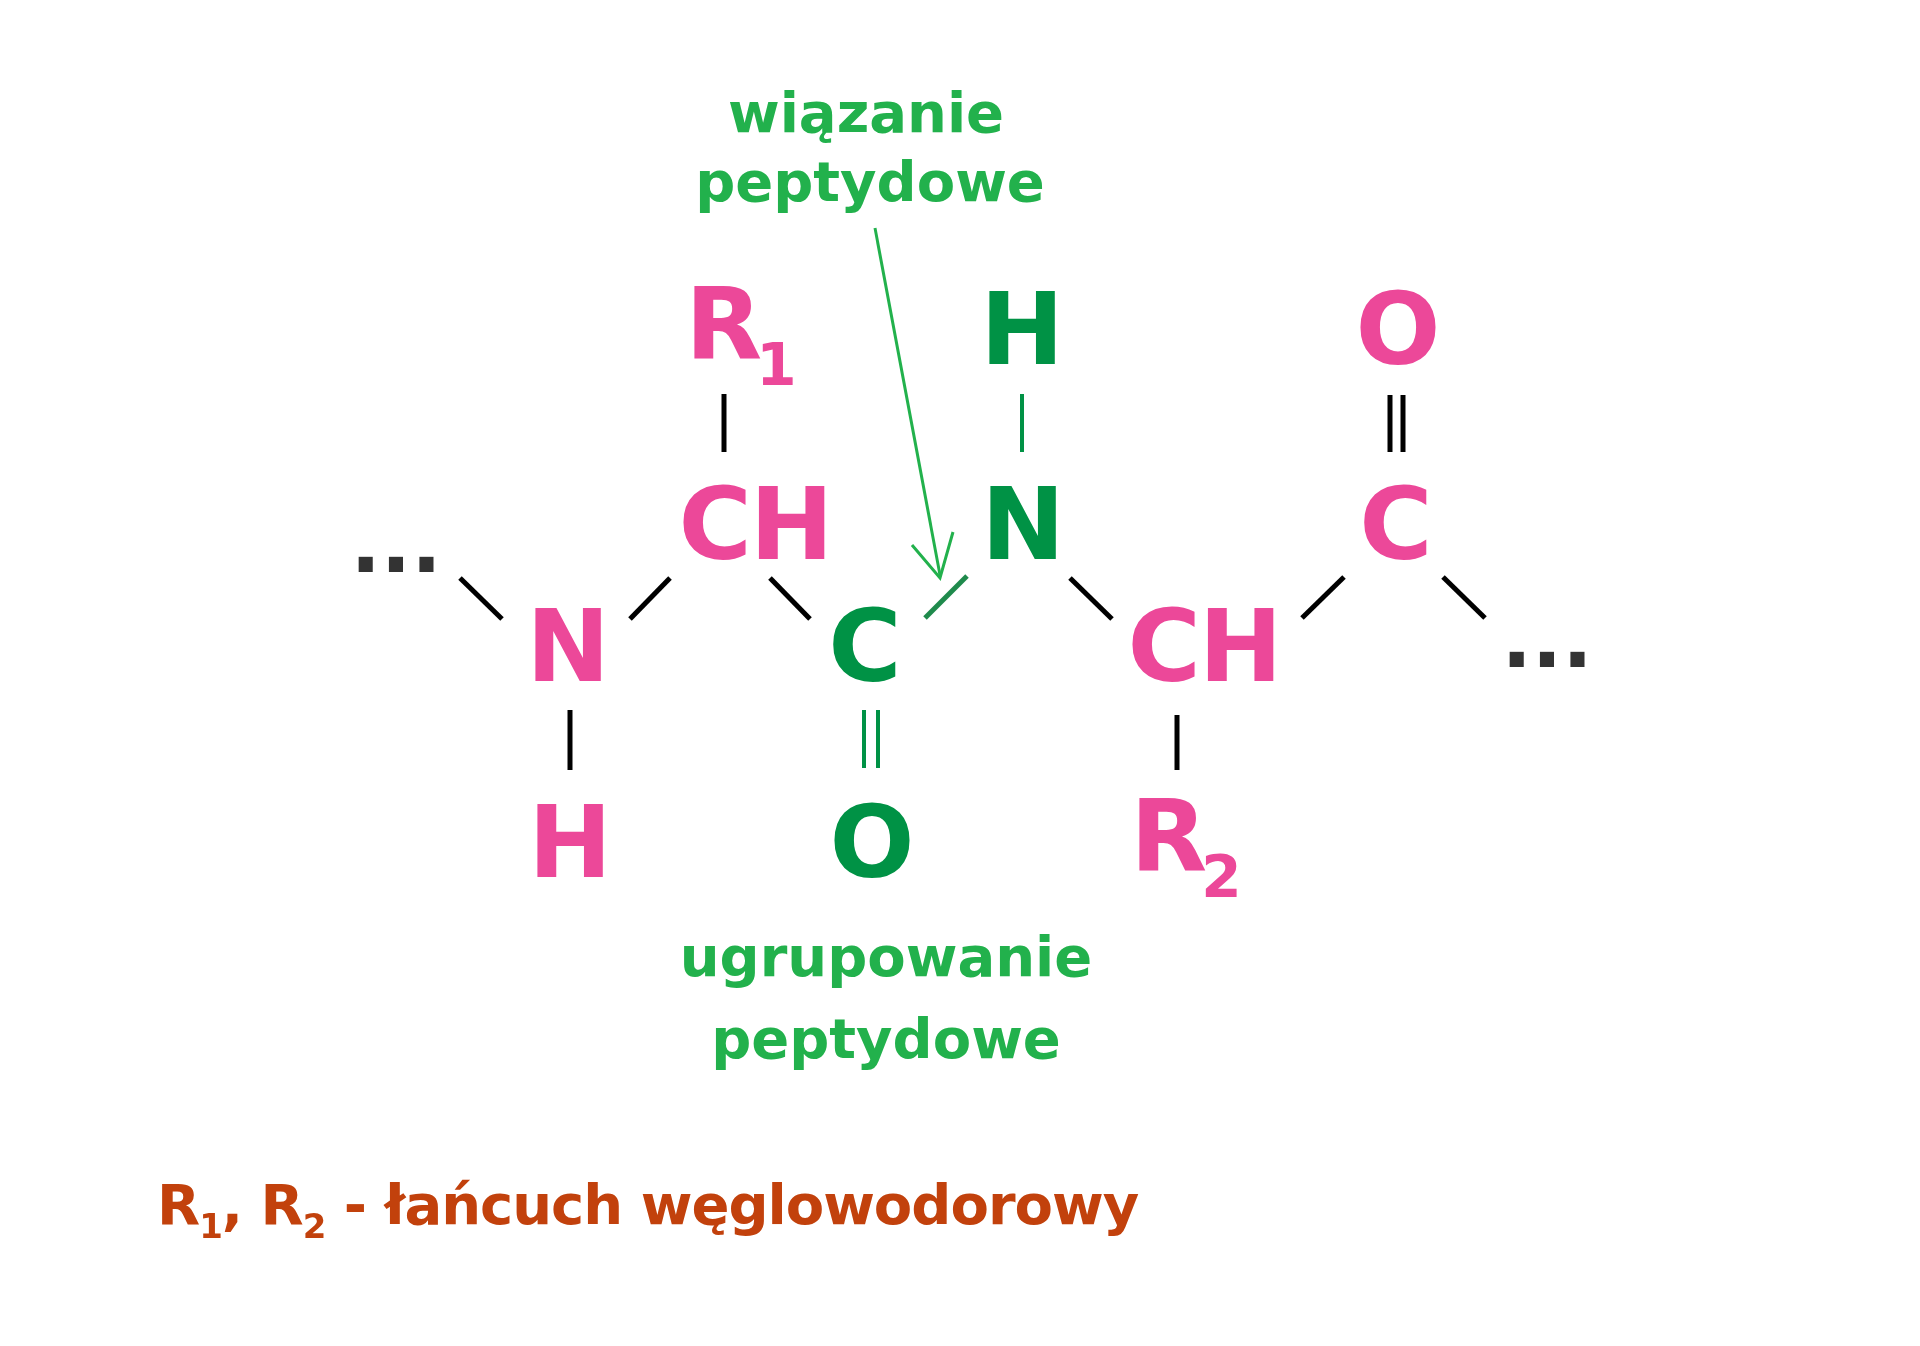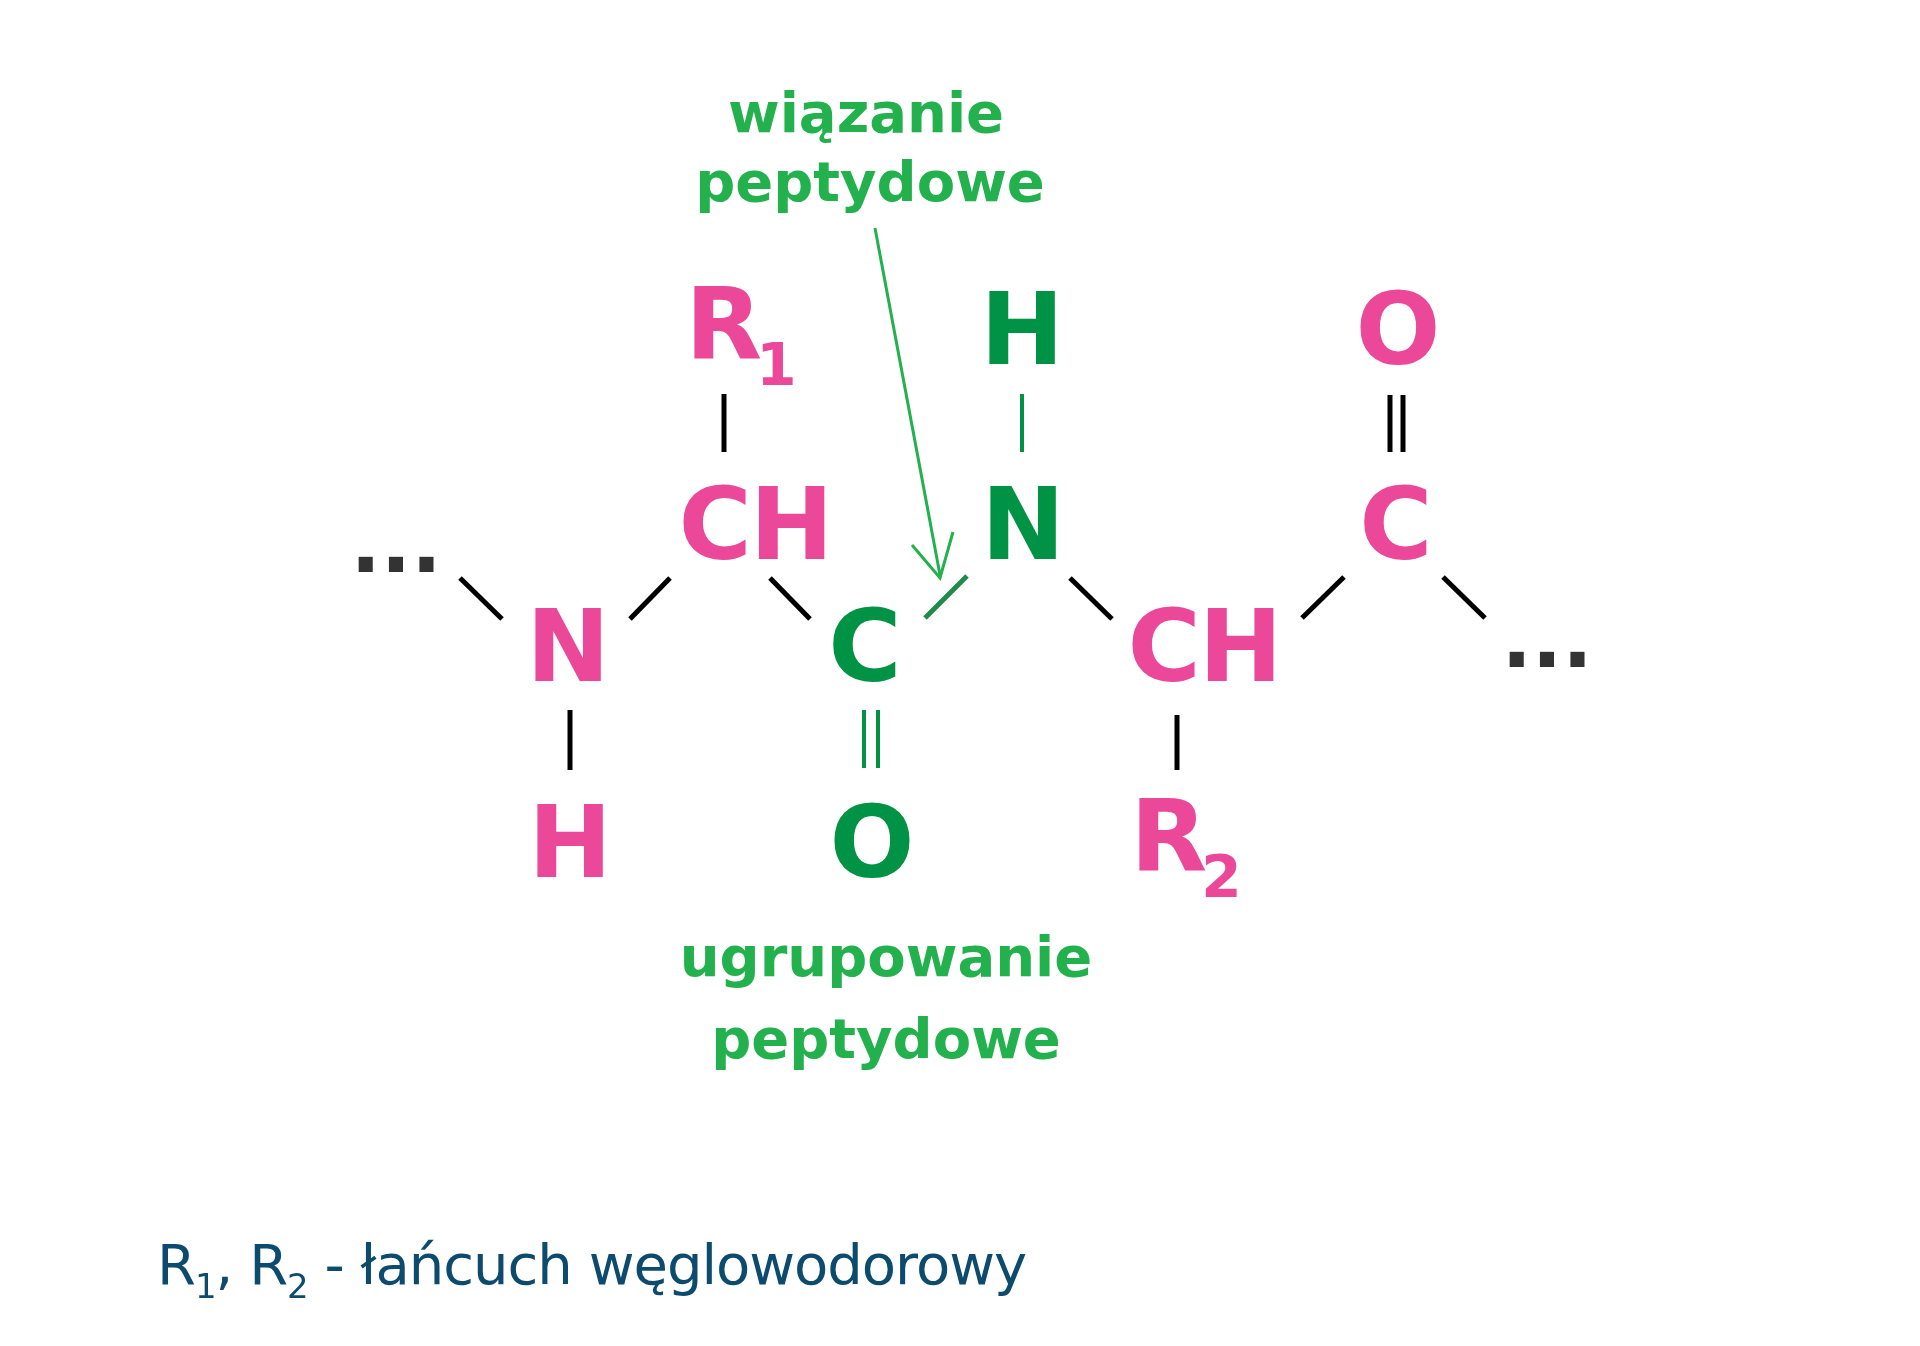--- a/index.html
+++ b/index.html
@@ -1,21 +1,21 @@
 <!DOCTYPE html>
 <html><head>
 <meta charset="utf-8">
 <style>
   html,body{margin:0;padding:0;background:#ffffff;}
   body{width:1920px;height:1346px;position:relative;overflow:hidden;font-family:"DejaVu Sans","Liberation Sans",sans-serif;}
   .atom{position:absolute;font-weight:bold;font-size:100px;line-height:1;transform:translate(-50%,-50%);color:#ec4899;white-space:nowrap;letter-spacing:-2px;}
   .atom sub{font-size:58px;vertical-align:-0.45em;margin-left:-4px;}
   .green{color:#009245;}
   .label{position:absolute;font-weight:bold;font-size:56px;line-height:1;color:#22b14c;transform:translate(-50%,-50%);white-space:nowrap;}
-  .legend{position:absolute;left:157px;top:1269px;transform:translateY(-50%);font-weight:normal;font-size:56px;color:#0c4a6e;white-space:nowrap;letter-spacing:-1px;}
+  .legend{position:absolute;left:157px;top:1209px;transform:translateY(-50%);font-weight:bold;font-size:56px;color:#c2410c;white-space:nowrap;letter-spacing:-1px;}
   .legend sub{font-size:34px;vertical-align:-0.4em;}
   svg.bonds{position:absolute;left:0;top:0;}
   .dots{position:absolute;font-weight:bold;font-size:80px;color:#333333;transform:translate(-50%,-50%);line-height:1;}
 </style>
 </head>
 <body>
 
 <svg class="bonds" width="1920" height="1346">
 
   <line x1="460" y1="578" x2="502" y2="619" stroke="#000" stroke-width="5"></line>

